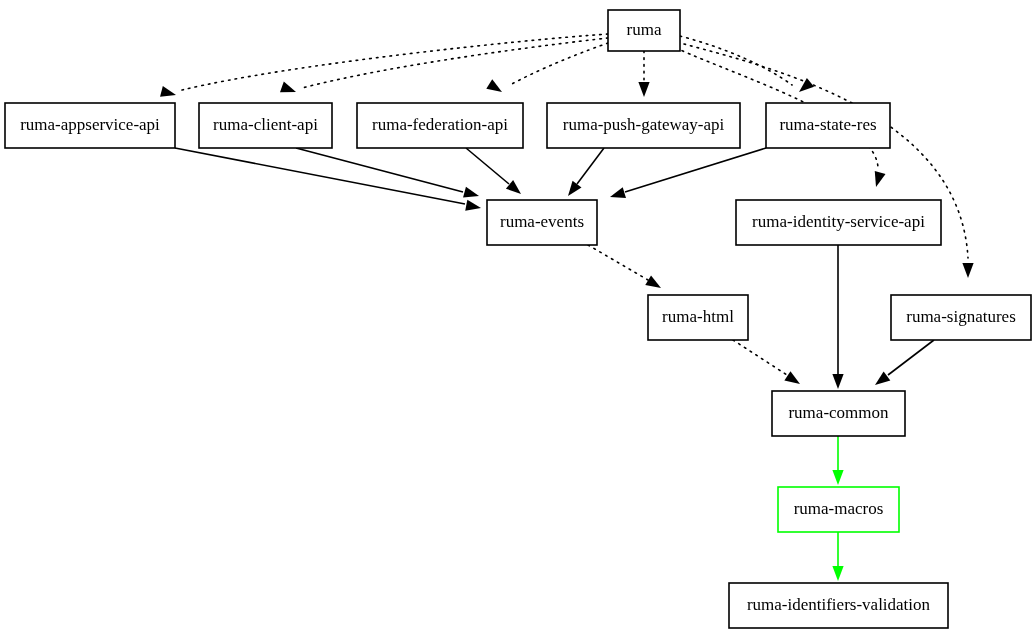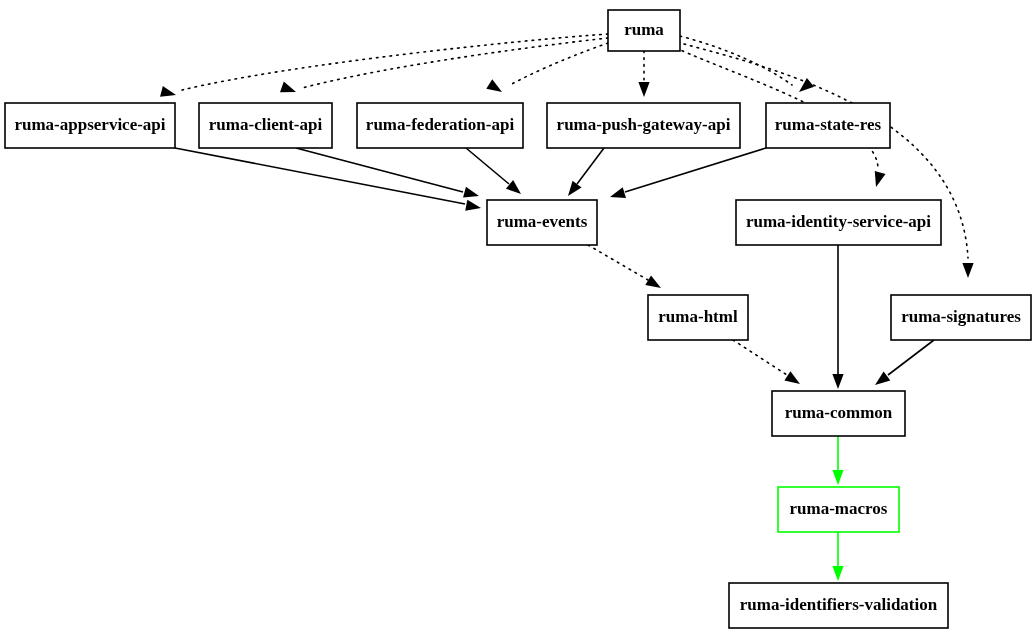--- a/index.html
+++ b/index.html
@@ -12,21 +12,20 @@
     width: 1036px;
     height: 635px;
     font-family: "Liberation Serif", "DejaVu Serif", serif;
     overflow: hidden;
   }
   #graph-root {
     position: relative;
     width: 1036px;
     height: 448px;
     background: #ffffff;
-    font-weight: bold;
   }
   svg#graph-svg {
     display: block;
     width: 1036px;
     height: 635px;
     background: #ffffff;
   }
   .node-rect {
     fill: #ffffff;
     stroke: #000000;

